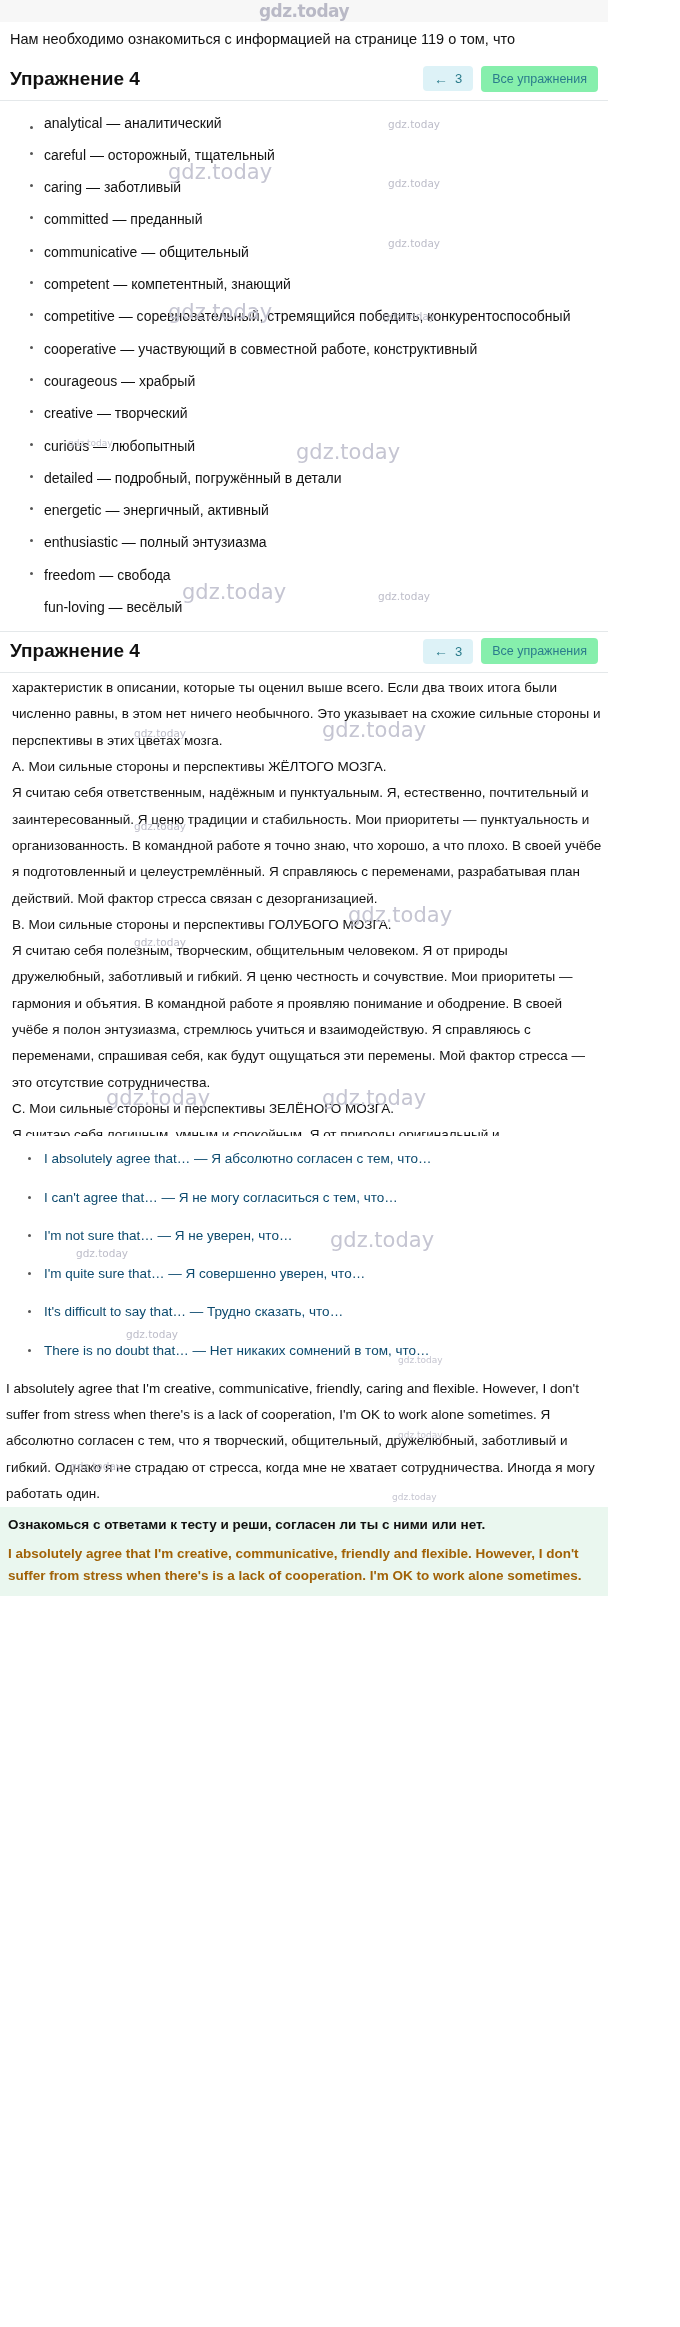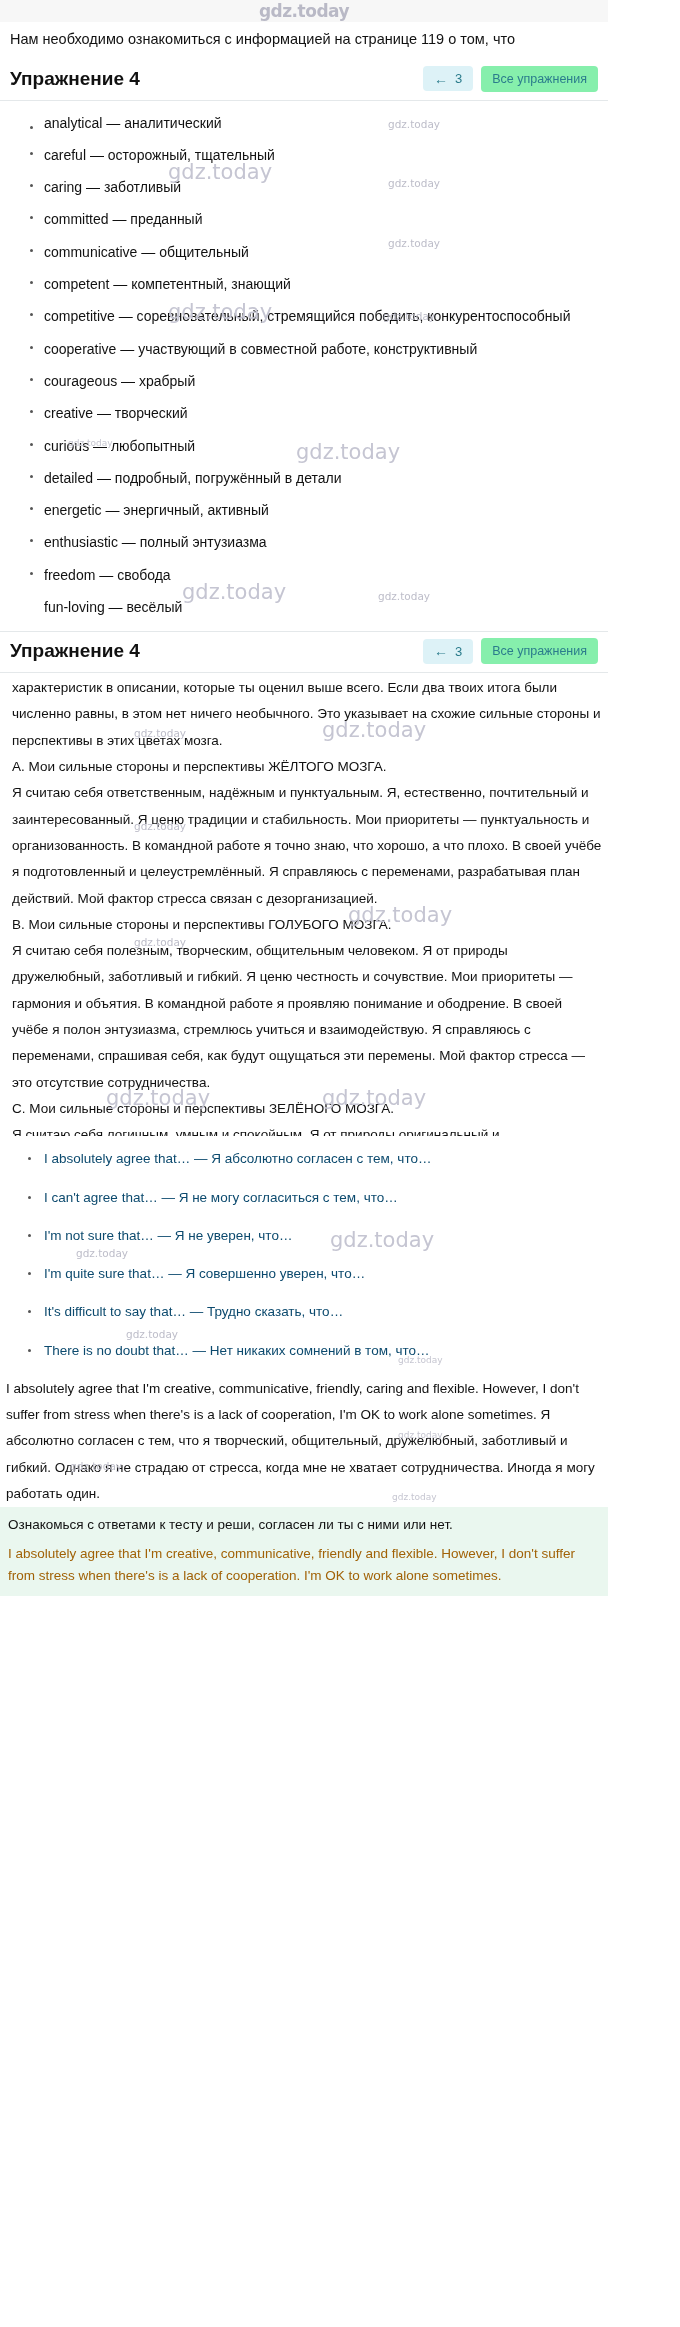--- a/index.html
+++ b/index.html
@@ -155,20 +155,21 @@
     padding: 0 6px;
     color: #111;
   }
 
   
   .answer-box {
     background: #eaf7ef;
     padding: 7px 8px 10px 8px;
     font-size: 13.5px;
     line-height: 1.6;
+    font-weight: bold;
   }
   .answer-box .prompt {
     color: #111;
     margin-bottom: 7px;
   }
   .answer-box .solution {
     color: #a16207;
   }
 
   

